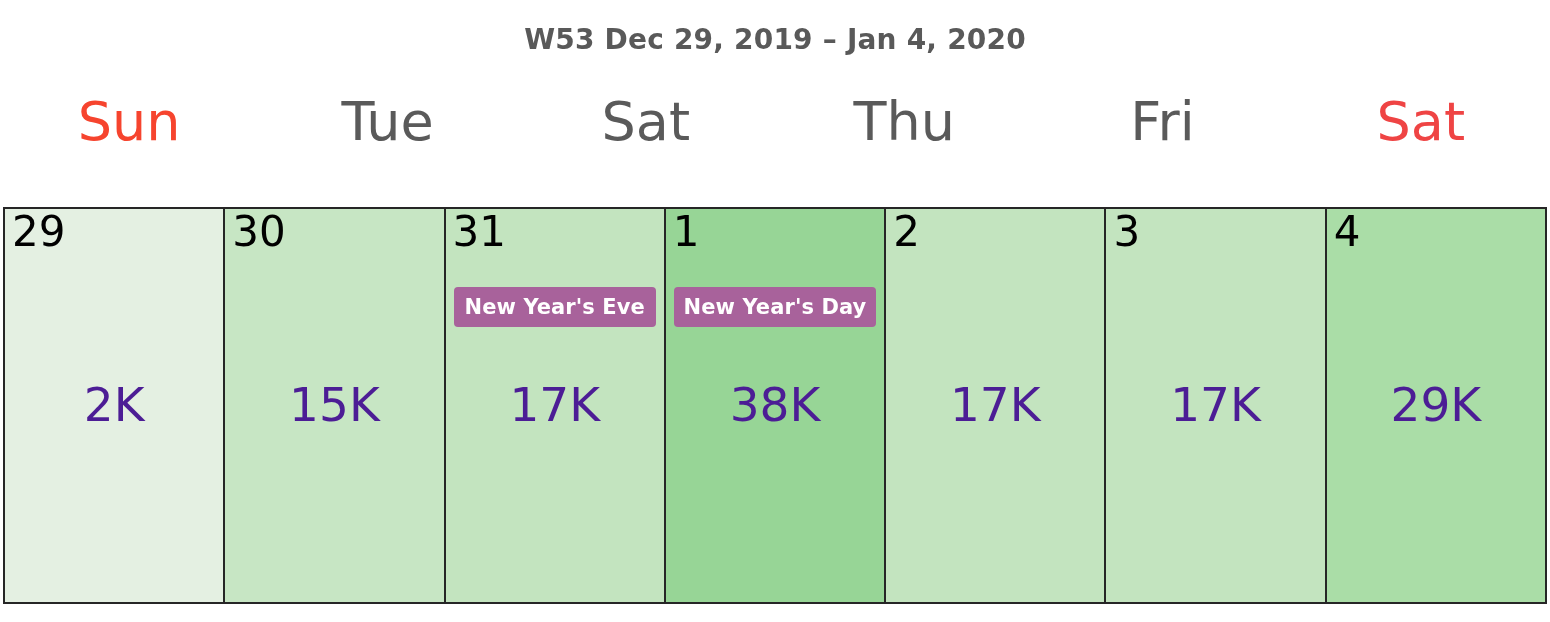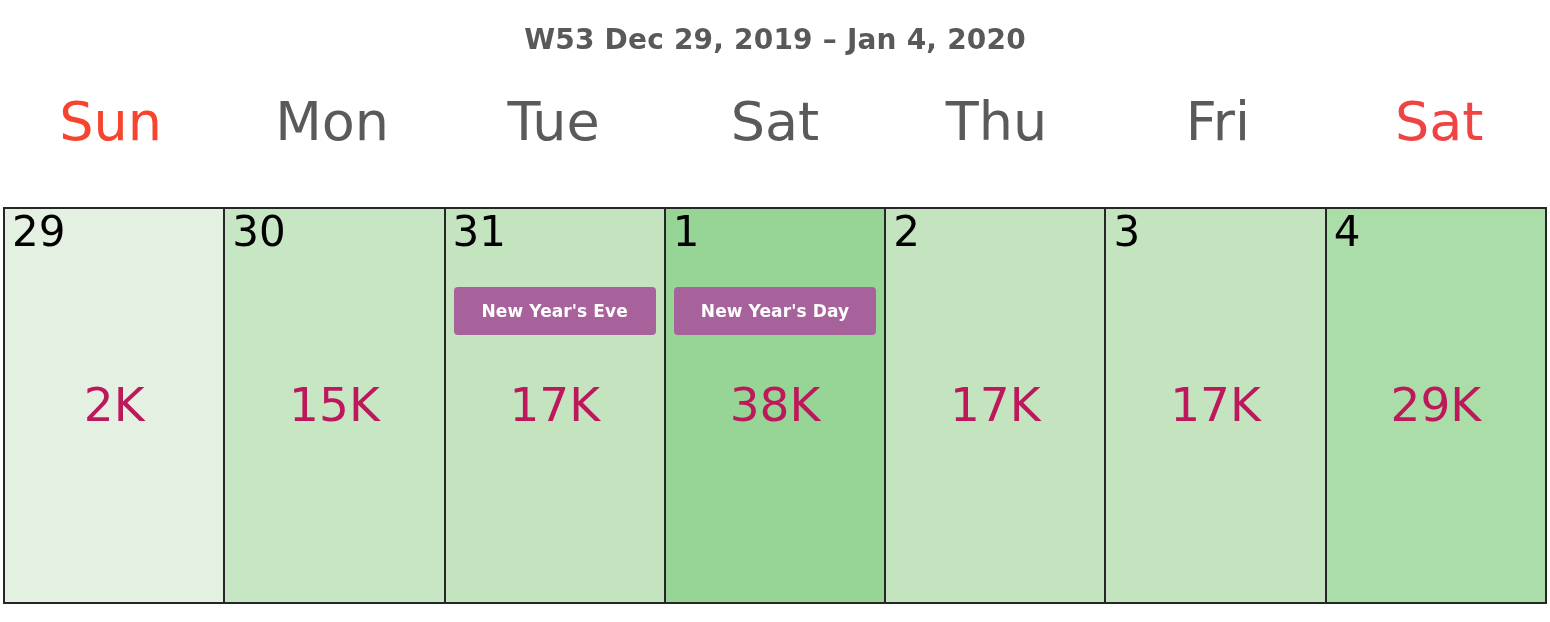--- a/index.html
+++ b/index.html
@@ -79,55 +79,54 @@
     font-size: 42px;
     line-height: 1.05;
     color: #000000;
     font-weight: 400;
   }
   .event-badge {
     position: absolute;
     left: 8px;
     right: 8px;
     top: 78px;
-    height: 48px;
+    height: 40px;
     background: #a8629b;
     border-radius: 4px;
     color: #ffffff;
-    font-size: 17px;
+    font-size: 21px;
     font-weight: bold;
     display: flex;
     align-items: center;
     justify-content: center;
     box-sizing: border-box;
     white-space: nowrap;
     letter-spacing: 0.1px;
   }
   .day-value {
     position: absolute;
     left: 0;
     right: 0;
     top: 172px;
     text-align: center;
     font-size: 47px;
-    color: #be185d;
+    color: #4c1d95;
     line-height: 1;
     font-weight: 400;
   }
 </style>
 </head>
 <body>
 
 <div class="title-row">
   <div class="title-text">W53 Dec 29, 2019 – Jan 4, 2020</div>
 </div>
 
 <div class="weekday-row">
   <div class="weekday-cell weekend" style="color: rgb(246, 68, 46);">Sun</div>
-  <div class="weekday-cell">Mon</div>
   <div class="weekday-cell">Tue</div>
   <div class="weekday-cell">Sat</div>
   <div class="weekday-cell">Thu</div>
   <div class="weekday-cell">Fri</div>
   <div class="weekday-cell weekend" style="color: #ef4444;">Sat</div>
 </div>
 
 <div class="calendar-grid">
 
   <div class="day-cell" style="background: rgb(228, 240, 226);">

